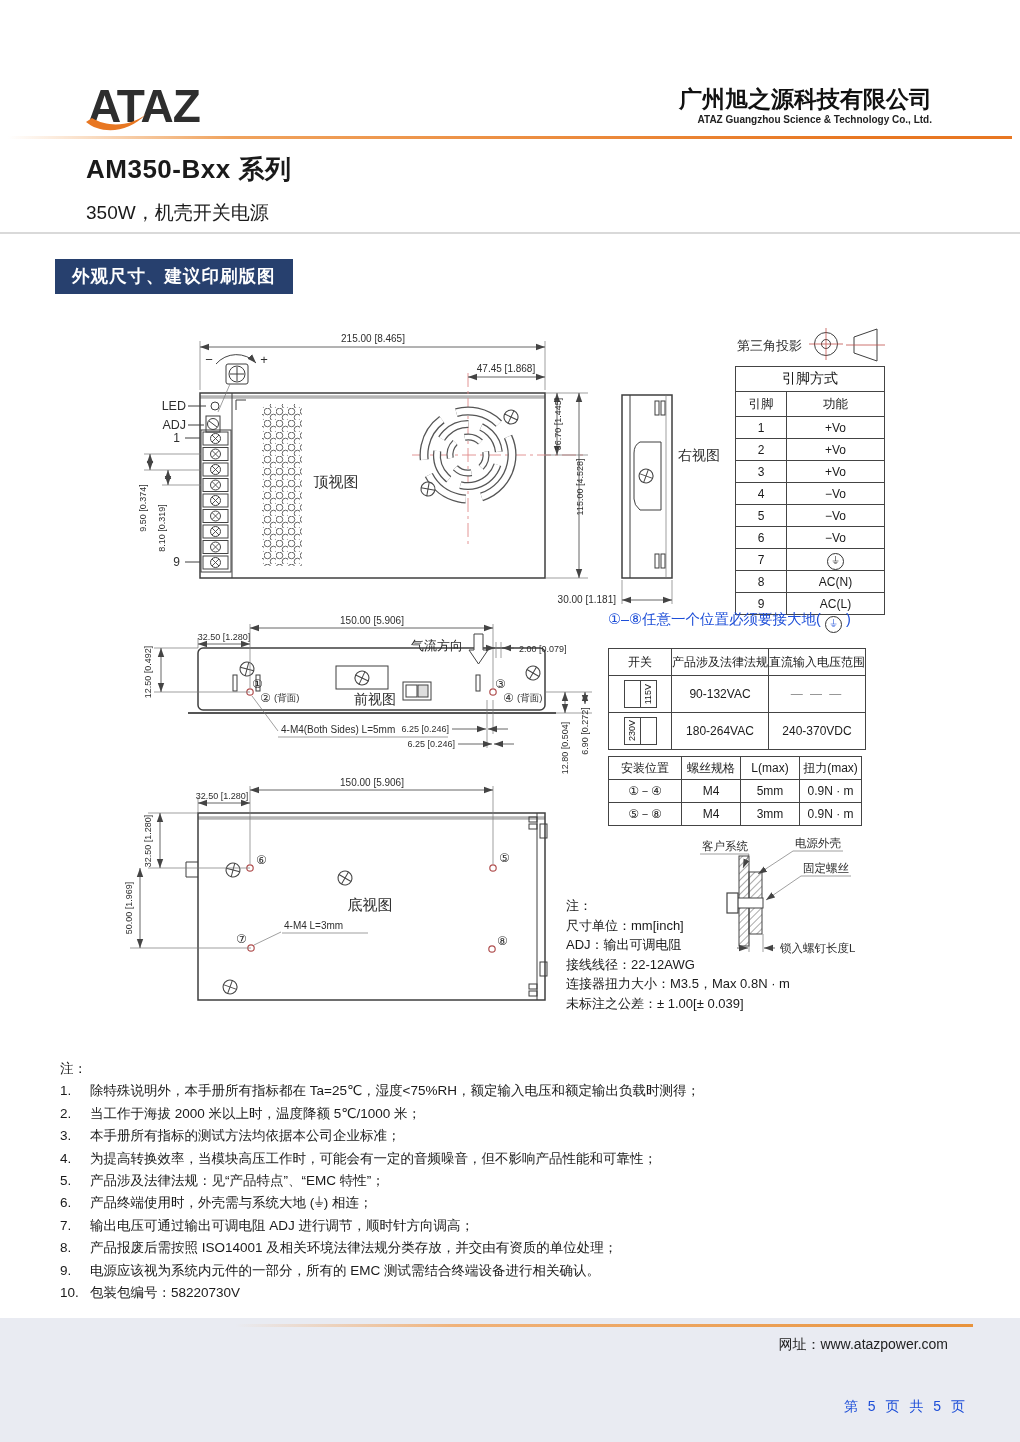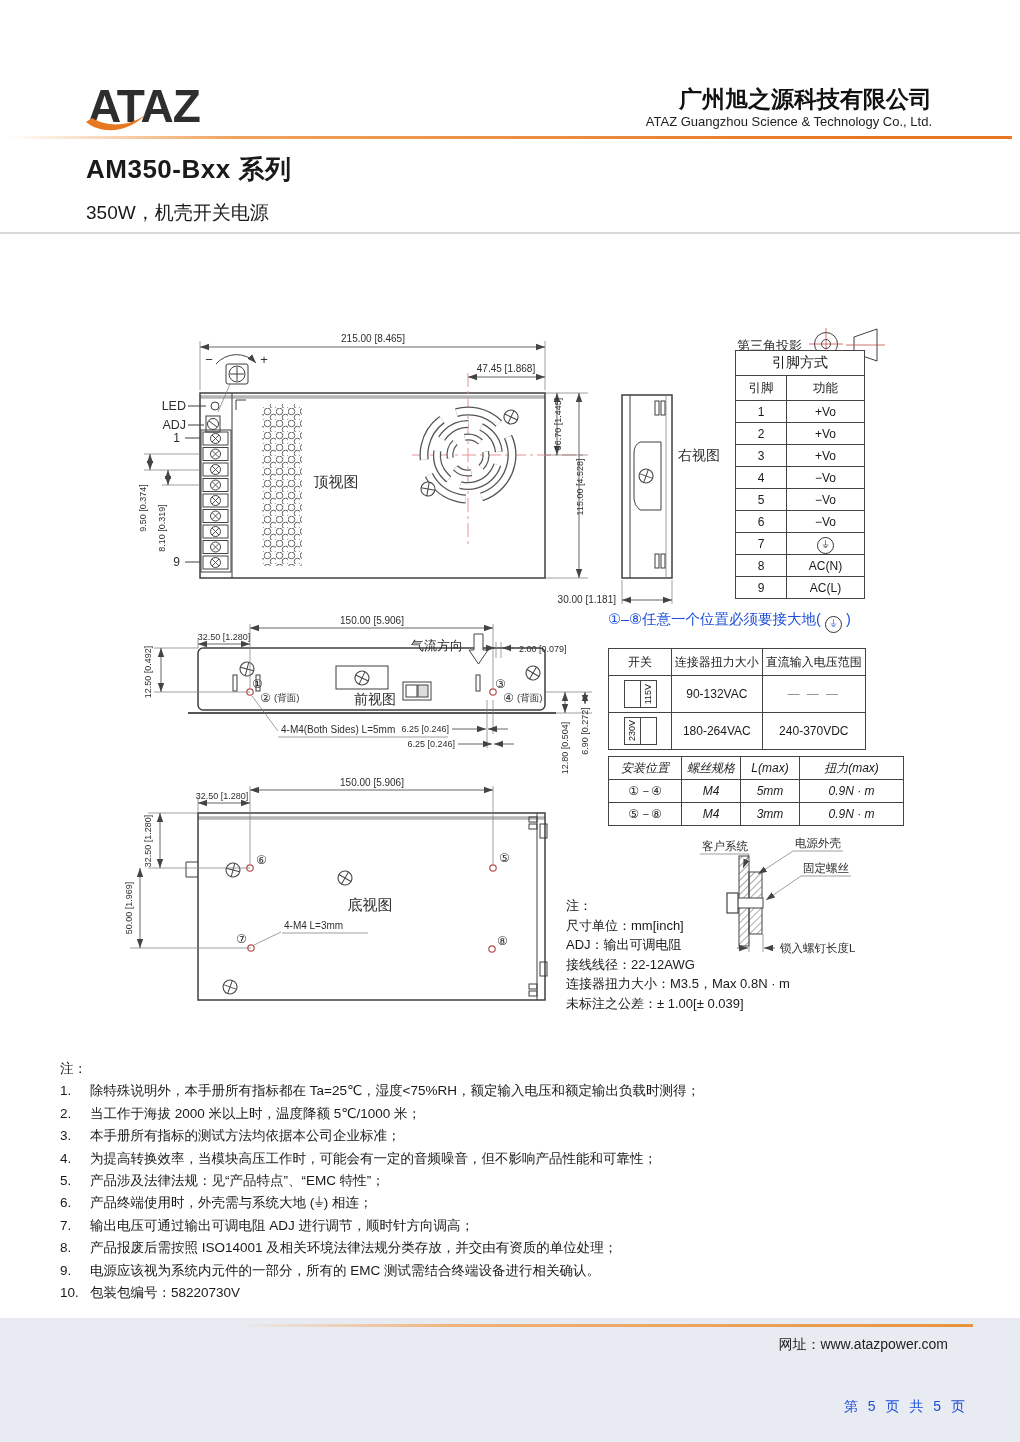--- a/index.html
+++ b/index.html
@@ -1,21 +1,21 @@
 <!DOCTYPE html>
 <html><head>
 <meta charset="utf-8">
 <style>
   html,body{margin:0;padding:0;background:#fff;}
   .page{position:relative;width:1020px;height:1442px;background:#fff;overflow:hidden;
         font-family:"Liberation Sans","DejaVu Sans",sans-serif;color:#1a1a1a;}
   .abs{position:absolute;}
   
   .company-cn{right:88px;top:84px;font-size:23px;font-weight:bold;color:#111;}
-  .company-en{right:88px;top:114px;font-size:13px;font-weight:normal;color:#222;}
+  .company-en{right:88px;top:114px;font-size:10px;font-weight:bold;color:#222;}
   .orange-rule{left:8px;top:136px;width:1004px;height:3px;
       background:linear-gradient(90deg,rgba(240,163,94,0) 0%,#f0a35e 22%,#e87722 85%);}
   .doc-title{left:86px;top:152px;font-size:26px;font-weight:bold;letter-spacing:0.5px;}
   .doc-sub{left:86px;top:200px;font-size:19px;font-weight:500;}
   .gray-rule{left:0;top:232px;width:1020px;height:2px;background:#d9d9d9;}
   .section-head{left:55px;top:259px;background:#27406e;color:#fff;font-size:17.5px;
       font-weight:bold;padding:5px 17px 6px 17px;letter-spacing:1px;}
   
   .draw-svg{left:0;top:0;width:1020px;height:1060px;z-index:1;}
   text{font-family:"Liberation Sans","DejaVu Sans",sans-serif;fill:#2e2e2e;}
@@ -26,30 +26,30 @@
   .lab13{font-size:13px;}
   .ol{fill:none;stroke:#3f3f3f;stroke-width:1.5;}
   .ln{fill:none;stroke:#3f3f3f;stroke-width:1;}
   .thin{fill:none;stroke:#777;stroke-width:0.7;}
   .dimln{fill:none;stroke:#555;stroke-width:0.9;}
   .red{stroke:#e08b8b;stroke-width:0.9;fill:none;stroke-dasharray:14 4 3 4;}
   
   .t{border-collapse:collapse;background:#fff;z-index:2;}
   .t th,.t td{border:1px solid #444;font-weight:normal;text-align:center;
       font-size:12px;padding:0;}
-  .pin-table{left:735px;top:350px;width:130px;}
+  .pin-table{left:735px;top:366px;width:150px;}
   .pin-table .tt{height:24px;font-size:14px;}
   .pin-table .hd{height:24px;font-size:12.5px;}
   .pin-table td{height:21px;}
   .pin-table .c1{width:50px;}
   .io-table{left:608px;top:648px;width:258px;}
   .io-table th{height:26px;font-size:12px;border-radius:11px;}
   .io-table td{height:36px;}
   .io-table .c1{width:62px;}
-  .mnt-table{left:608px;top:756px;width:296px;font-style:italic;}
+  .mnt-table{left:608px;top:756px;width:254px;}
   .mnt-table th{height:22px;font-size:12px;}
   .mnt-table td{height:22px;}
   .gnd-circ{display:inline-block;width:15px;height:15px;line-height:14px;border:1px solid #333;
       border-radius:50%;font-size:10px;text-align:center;vertical-align:-3px;}
   .switch-icon{display:flex;justify-content:center;gap:0;}
   .sw-box{width:15px;height:26px;border:1.5px solid #444;}
   .sw-lab{width:15px;height:26px;border:1.5px solid #444;border-left:none;display:flex;
       align-items:center;justify-content:center;}
   .sw-lab.first{border-left:1.5px solid #444;border-right:none;}
   .vtext{writing-mode:vertical-rl;transform:rotate(180deg);font-size:9px;}
@@ -78,20 +78,21 @@
       <text x="2" y="44" font-size="46" font-weight="bold" fill="#2b2b2b" letter-spacing="-1">ATAZ</text>
       <path d="M0,44 C14,56 42,56 60,36 C46,48 22,50 6,40 Z" fill="#e87722"></path>
     </svg>
   </div>
   <div class="abs company-cn">广州旭之源科技有限公司</div>
   <div class="abs company-en">ATAZ Guangzhou Science &amp; Technology Co., Ltd.</div>
   <div class="abs orange-rule"></div>
   <div class="abs doc-title">AM350-Bxx 系列</div>
   <div class="abs doc-sub">350W，机壳开关电源</div>
   <div class="abs gray-rule"></div>
+  <div class="abs section-head">外观尺寸、建议印刷版图</div>
 
   <svg class="abs draw-svg" viewBox="0 0 1020 1060">
     <defs>
       <marker id="ae" markerWidth="10" markerHeight="8" refX="9" refY="4" orient="auto" markerUnits="userSpaceOnUse">
         <path d="M0,0.8 L9,4 L0,7.2 Z" fill="#444"></path>
         </marker>
       <marker id="as" markerWidth="10" markerHeight="8" refX="9" refY="4" orient="auto-start-reverse" markerUnits="userSpaceOnUse">
         <path d="M0,0.8 L9,4 L0,7.2 Z" fill="#444"></path>
         </marker>
       <pattern id="vent" width="12" height="12" patternUnits="userSpaceOnUse">
@@ -417,21 +418,21 @@
   <div class="abs ground-note">
     <span>①–⑧任意一个位置必须要接大地(</span>
     <span class="gnd-circ">⏚</span>
     <span>)</span>
   </div>
 
   <table class="t abs io-table">
     <tbody>
         <tr>
       <th class="c1">开关</th>
-      <th>连接器扭力大小</th>
+      <th>产品涉及法律法规</th>
       <th>直流输入电压范围</th>
     </tr>
     <tr>
       <td>
         <div class="switch-icon">
           <div class="sw-box"></div>
           <div class="sw-lab">
                 <span class="vtext">115V</span>
               </div>
         </div>

